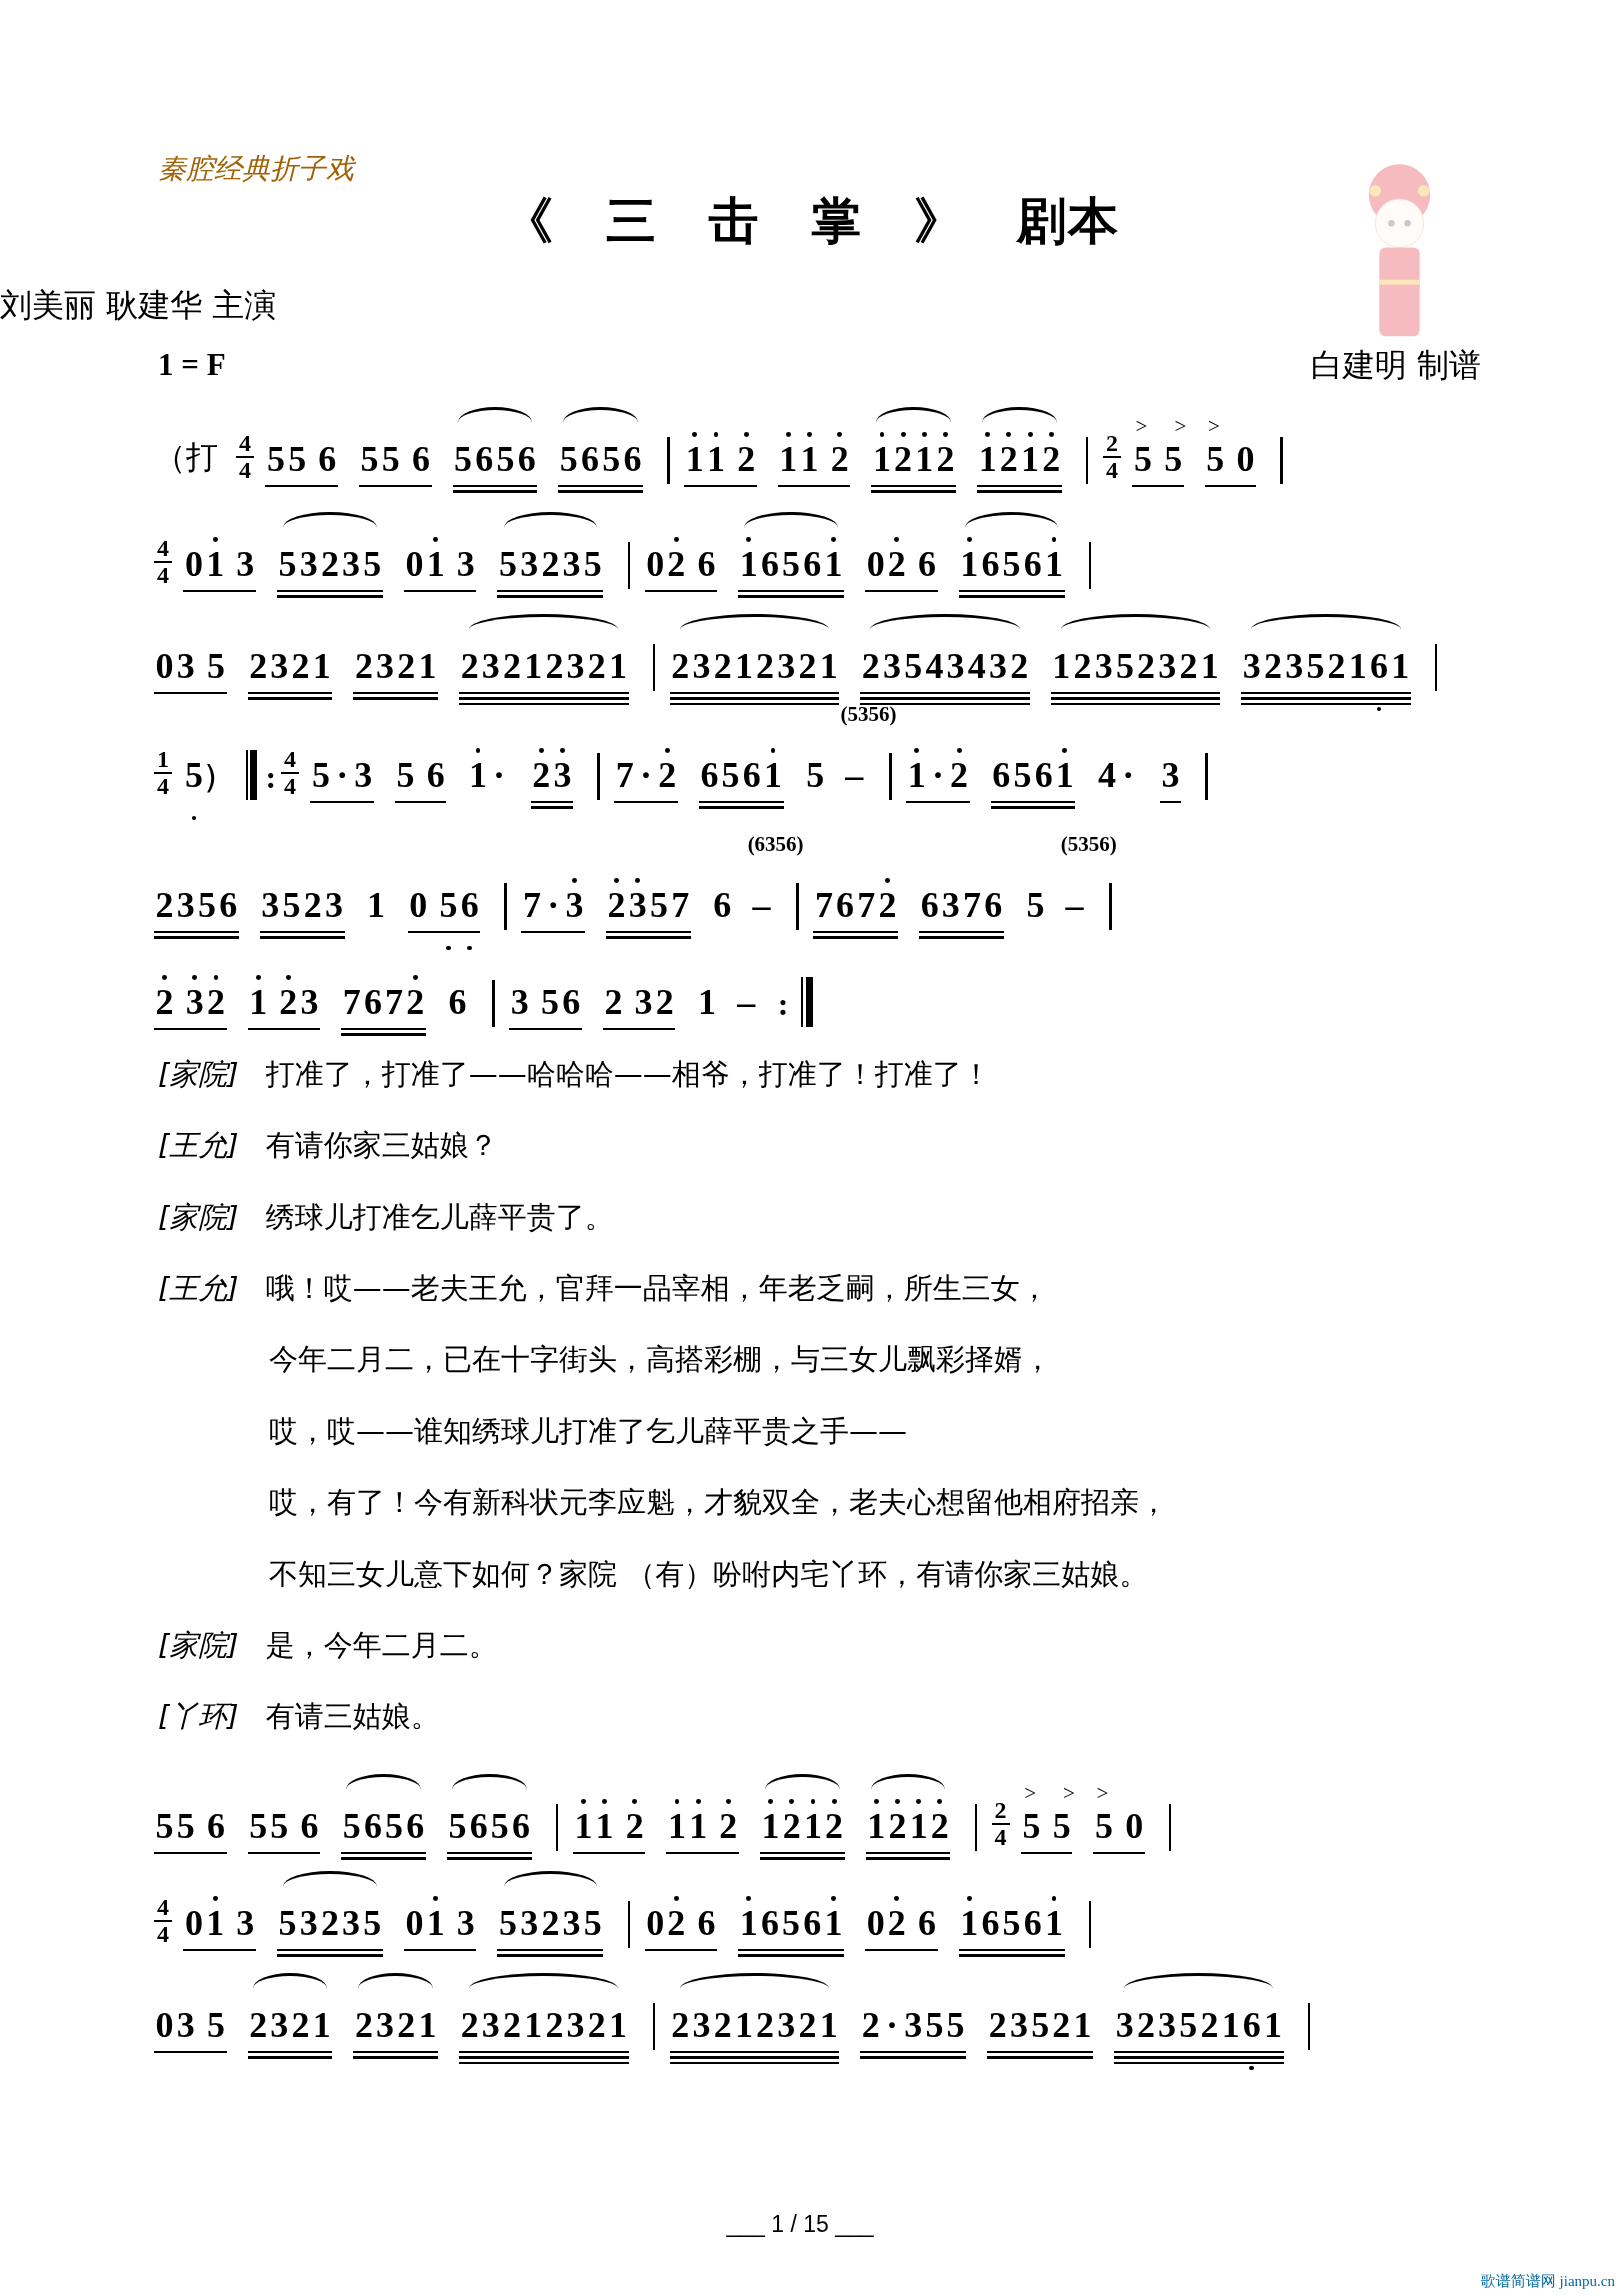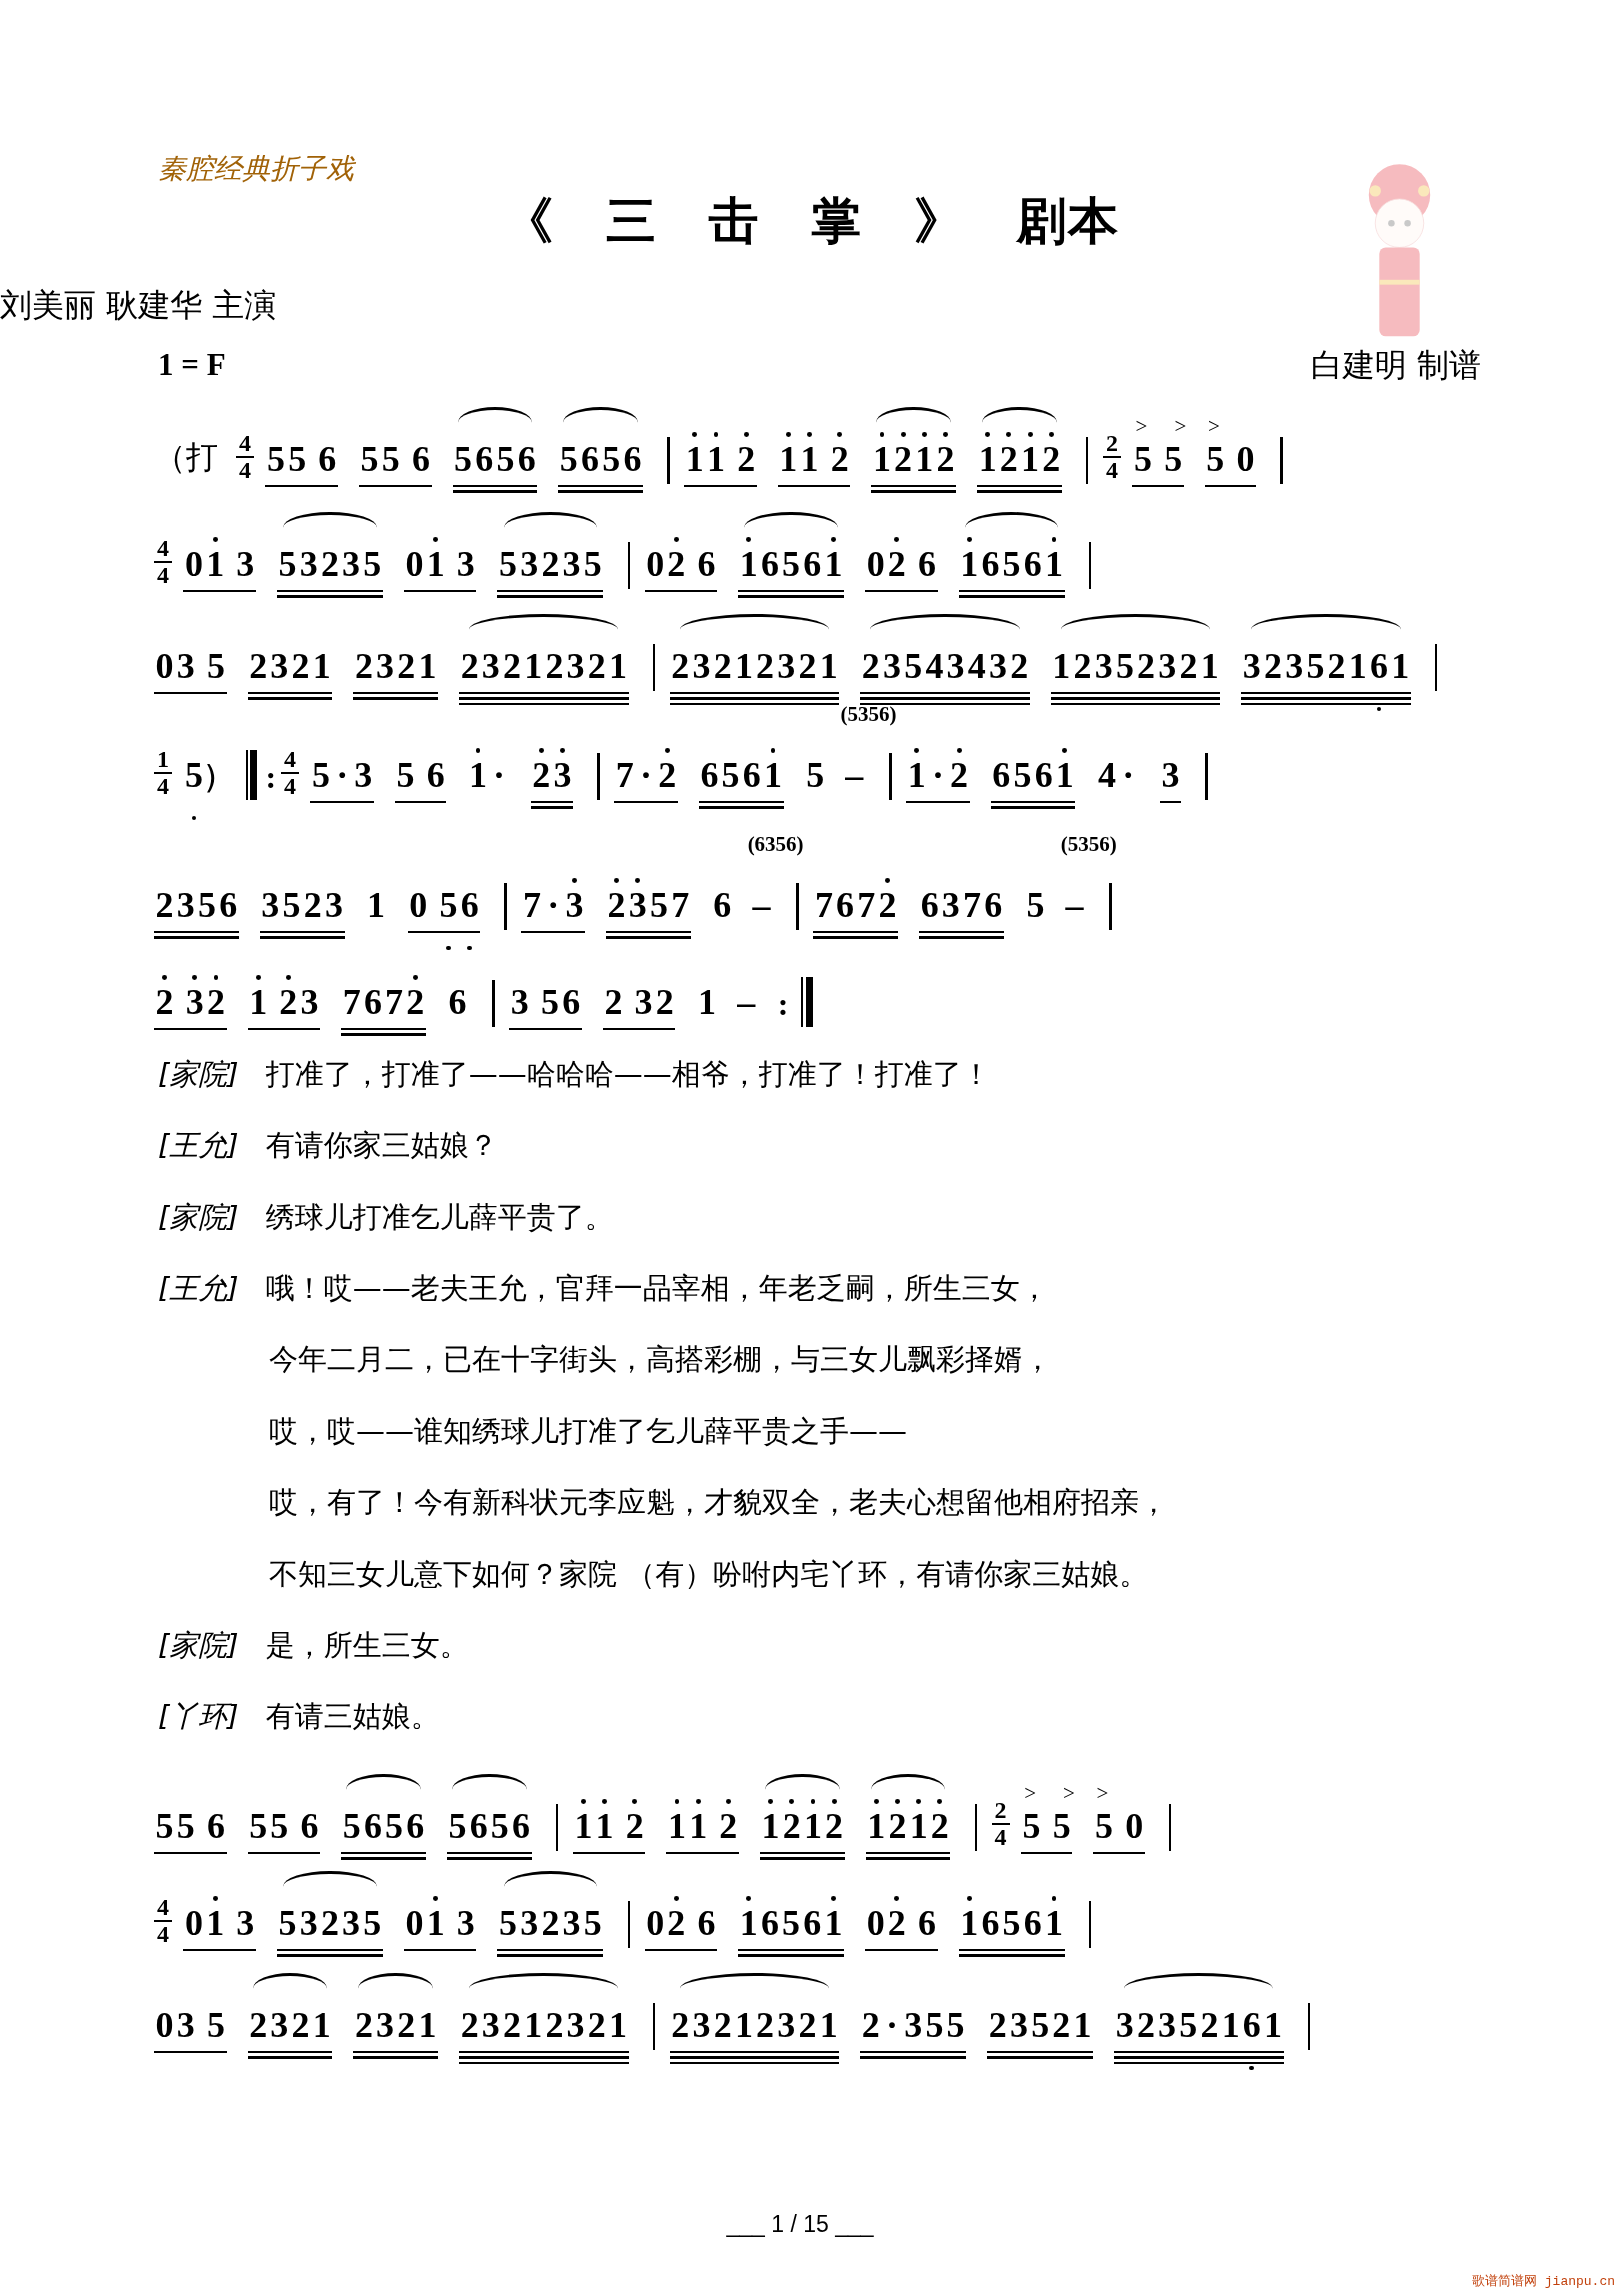--- a/index.html
+++ b/index.html
@@ -32,21 +32,21 @@
   .plain { margin-right:18px; padding-bottom:14.6px; }
   .grace { position:absolute; top:-52px; left:-4.9px; font-size:21px; white-space:nowrap; }
   .cn { font-family:"DejaVu Sans", sans-serif; font-weight:normal; font-size:32px; }
 
   
   .dl { position:absolute; left:158px; font-family:"DejaVu Sans", sans-serif; font-size:29px; white-space:nowrap; }
   .dl .role { margin-right:27px;font-style:italic; }
   .dl.cont { left:269px; }
 
   .footer { left:0; width:1600px; top:2211px; text-align:center; font-size:23px; font-family:"Liberation Sans", sans-serif; }
-  .watermark { right:8px; top:2272px; font-size:13px; color:#c2410c; font-family:Liberation Mono, monospace; }
+  .watermark { right:8px; top:2272px; font-size:15px; color:#0369a1; font-family:Liberation Serif, serif; }
 </style>
 </head>
 <body>
 
 <div class="abs series">秦腔经典折子戏</div>
 
 <div class="abs title">
   <span>《</span><span class="gap"></span>
   <span>三</span><span class="gap"></span>
   <span>击</span><span class="gap"></span>
@@ -432,21 +432,21 @@
 </div>
 
 <div class="dl" style="top:1055px;"><span class="role">[家院]</span><span>打准了，打准了——哈哈哈——相爷，打准了！打准了！</span></div>
 <div class="dl" style="top:1126px;"><span class="role">[王允]</span><span>有请你家三姑娘？</span></div>
 <div class="dl" style="top:1198px;"><span class="role">[家院]</span><span>绣球儿打准乞儿薛平贵了。</span></div>
 <div class="dl" style="top:1269px;"><span class="role">[王允]</span><span>哦！哎——老夫王允，官拜一品宰相，年老乏嗣，所生三女，</span></div>
 <div class="dl cont" style="top:1340px;"><span>今年二月二，已在十字街头，高搭彩棚，与三女儿飘彩择婿，</span></div>
 <div class="dl cont" style="top:1412px;"><span>哎，哎——谁知绣球儿打准了乞儿薛平贵之手——</span></div>
 <div class="dl cont" style="top:1483px;"><span>哎，有了！今有新科状元李应魁，才貌双全，老夫心想留他相府招亲，</span></div>
 <div class="dl cont" style="top:1555px;"><span>不知三女儿意下如何？家院 （有）吩咐内宅丫环，有请你家三姑娘。</span></div>
-<div class="dl" style="top:1626px;"><span class="role">[家院]</span><span>是，所生三女。</span></div>
+<div class="dl" style="top:1626px;"><span class="role">[家院]</span><span>是，今年二月二。</span></div>
 <div class="dl" style="top:1697px;"><span class="role">[丫环]</span><span>有请三姑娘。</span></div>
 
 <div class="nrow" style="top:1773px;">
   <span class="grp"><span class="n">5</span><span class="n">5</span>&nbsp;<span class="n">6</span><span class="ul1"></span></span>
   <span class="grp"><span class="n">5</span><span class="n">5</span>&nbsp;<span class="n">6</span><span class="ul1"></span></span>
   <span class="grp">
       <span class="slur"></span>
       <span class="n">5</span>
       <span class="n">6</span>
       <span class="n">5</span>

